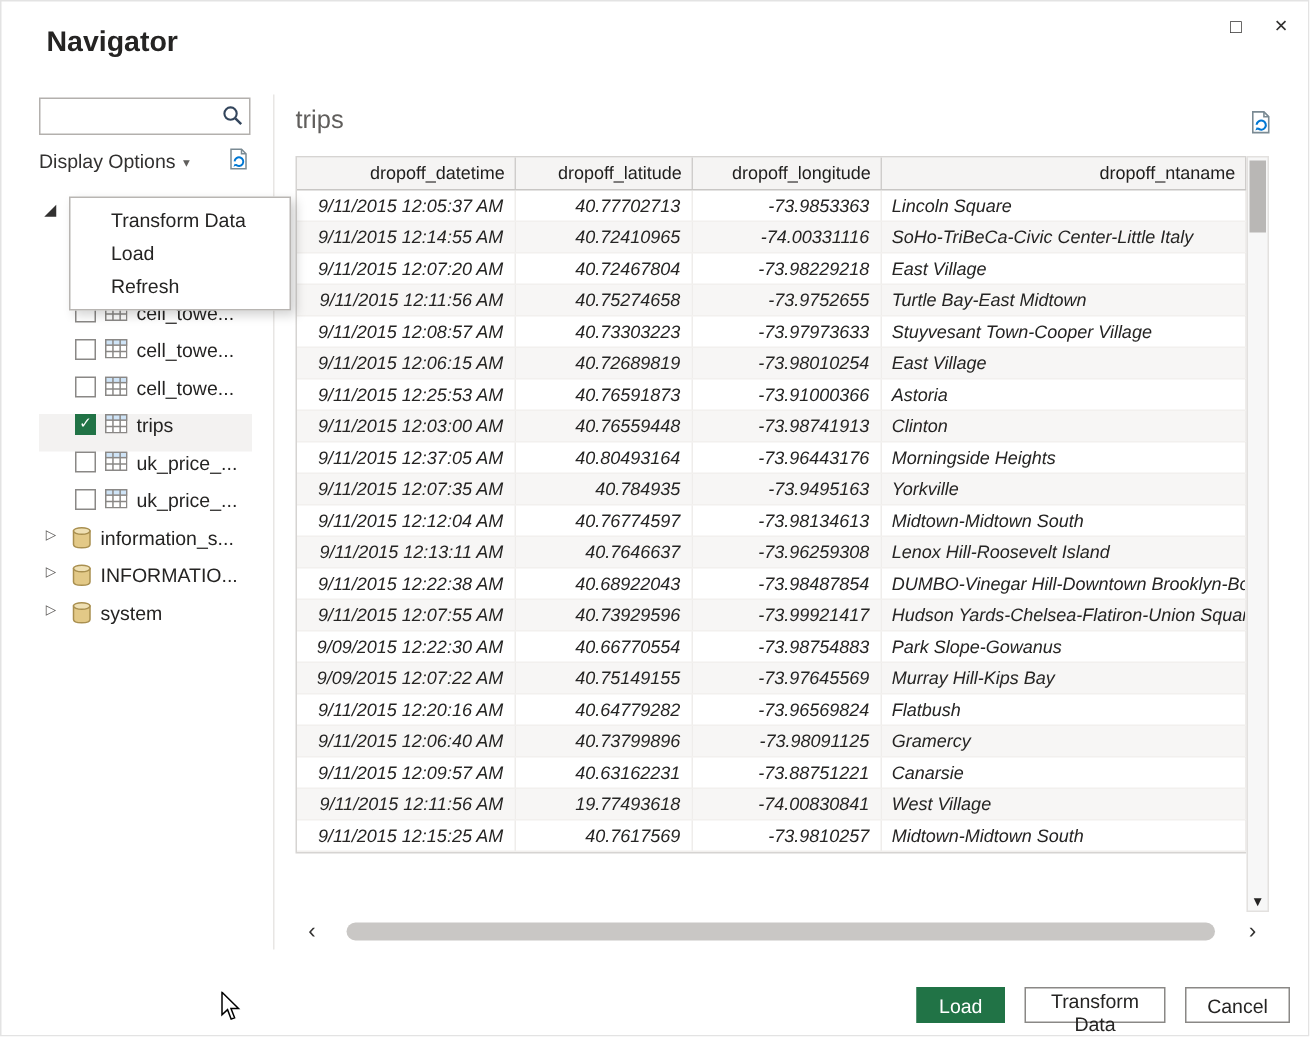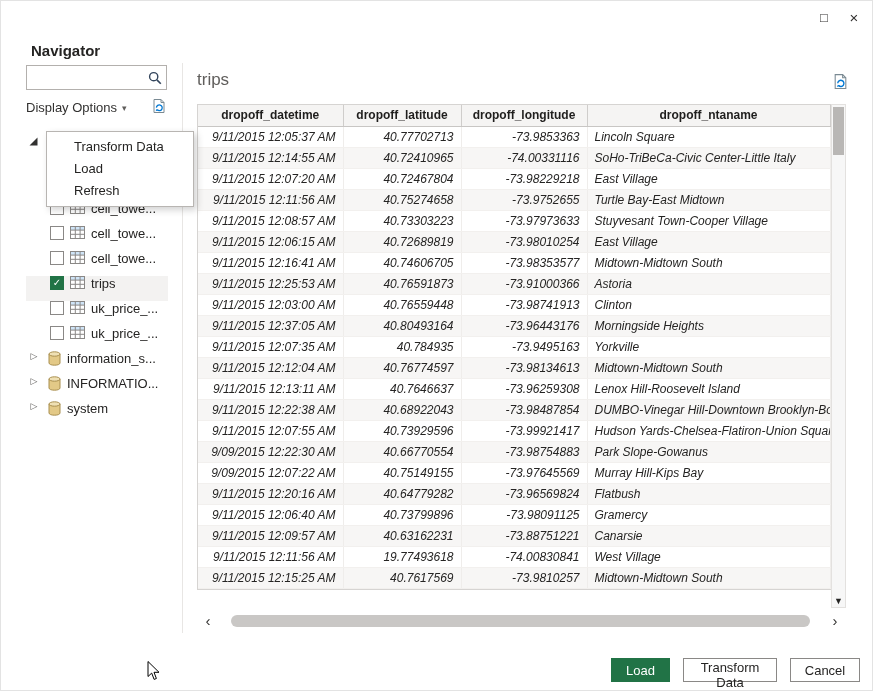--- a/index.html
+++ b/index.html
@@ -2,21 +2,21 @@
 <html><head>
 <meta charset="utf-8">
 <style>
   html,body { margin:0; padding:0; background:#fff; }
   * { box-sizing:border-box; }
   .dialog {
     position:relative; width:873px; height:691px; background:#ffffff;
     font-family:"Liberation Sans", sans-serif; overflow:hidden;
     border:1px solid #e3e3e3;
   }
-  .title { position:absolute; left:30px; top:17px; font-size:15px; font-weight:700; color:#252423;margin-top:24px; }
+  .title { position:absolute; left:30px; top:17px; font-size:19px; font-weight:700; color:#252423; }
   .win-btn { position:absolute; top:4px; width:24px; height:24px; text-align:center; line-height:24px;
              color:#323130; font-size:14px; cursor:default; background:transparent; border:none; }
   .btn-max { right:36px; font-size:13px; }
   .btn-close { right:6px; font-size:15px; }
 
   
   .search { position:absolute; left:25px; top:64px; width:141px; height:25px;
             border:1px solid #b3b0ad; background:#fff; display:flex; align-items:center; }
   .search input { flex:1; min-width:0; border:none; outline:none; height:100%; padding:0 5px;
                   font-size:13px; font-family:inherit; background:transparent; }
@@ -41,21 +41,21 @@
 
   .menu { position:absolute; left:45px; top:130px; width:148px; background:#fff;
           border:1px solid #b8b5b2; box-shadow:3px 3px 7px rgba(0,0,0,.18); z-index:10; padding:4px 0; }
   .menu-item { height:22px; line-height:22px; padding-left:27px; font-size:13px; color:#252423; cursor:default; }
 
   
   .main-title { position:absolute; left:196px; top:69px; font-size:17px; color:#605e5c; }
   .preview-icon { position:absolute; left:831px; top:72px; cursor:pointer; }
   .grid { position:absolute; left:196px; top:103px; width:634px; border:1px solid #d6d4d2; background:#fff; }
   table { border-collapse:collapse; width:632px; table-layout:fixed; font-size:12px; }
-  th { height:21px; background:#f5f4f3; font-weight:700; color:#1f1e1d; text-align:center;
+  th { height:21px; background:#f5f4f3; font-weight:400; color:#1f1e1d; text-align:right;
        padding:0 6px; border-right:1px solid #cfcdcb; border-bottom:1px solid #c8c6c4;
        white-space:nowrap; overflow:hidden; }
   td { height:21px; padding:0 7px; font-style:italic; color:#252423; white-space:nowrap; overflow:hidden;
        border-right:1px solid #efedeb; border-bottom:1px solid #f2f0ee; }
   tr:nth-child(even) td { background:#f7f6f5; }
   td.num { text-align:right; }
 
   .vscroll { position:absolute; left:830px; top:103px; width:15px; height:504px; background:#f7f7f7;
              border:1px solid #e3e1df; }
   .vthumb { position:absolute; left:1px; top:2px; width:11px; height:48px; background:#b9b7b5; }
@@ -296,26 +296,20 @@
             <td class="num">-73.97973633</td>
             <td class="">Stuyvesant Town-Cooper Village</td>
           </tr>
           <tr>
             <td class="num">9/11/2015 12:06:15 AM</td>
             <td class="num">40.72689819</td>
             <td class="num">-73.98010254</td>
             <td class="">East Village</td>
           </tr>
           <tr>
-            <td class="num">9/11/2015 12:16:41 AM</td>
-            <td class="num">40.74606705</td>
-            <td class="num">-73.98353577</td>
-            <td class="">Midtown-Midtown South</td>
-          </tr>
-          <tr>
             <td class="num">9/11/2015 12:25:53 AM</td>
             <td class="num">40.76591873</td>
             <td class="num">-73.91000366</td>
             <td class="">Astoria</td>
           </tr>
           <tr>
             <td class="num">9/11/2015 12:03:00 AM</td>
             <td class="num">40.76559448</td>
             <td class="num">-73.98741913</td>
             <td class="">Clinton</td>

